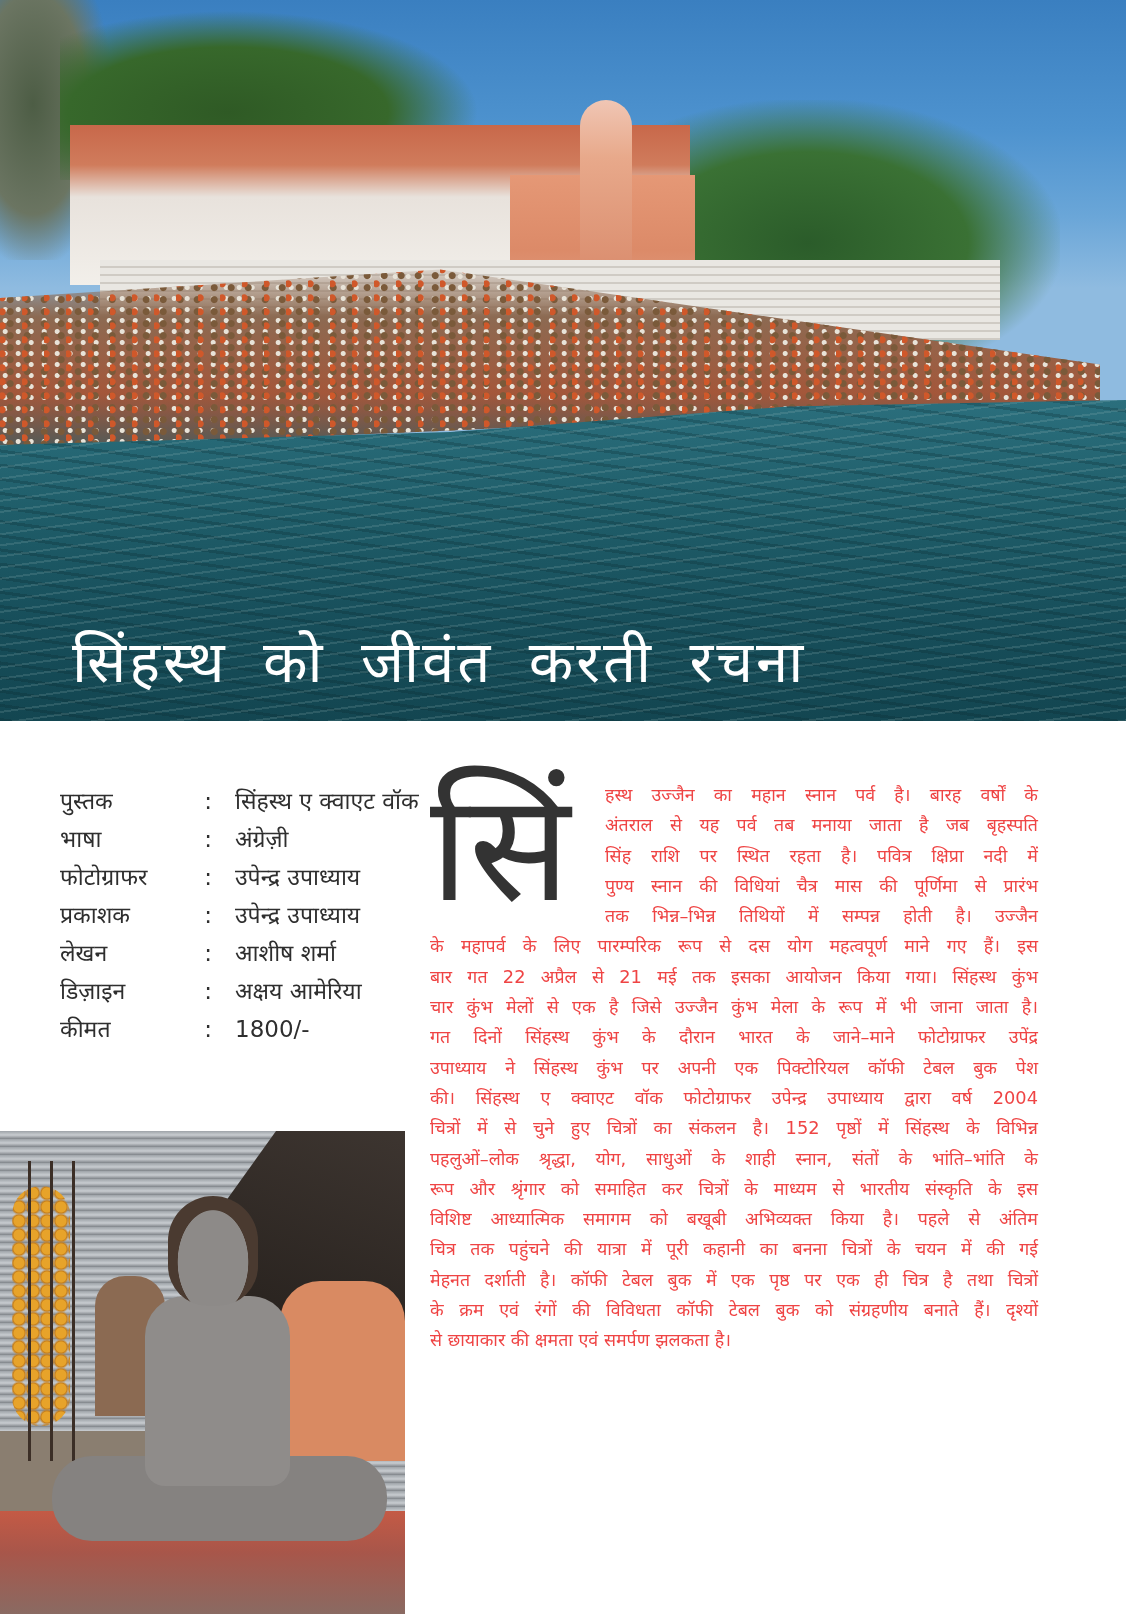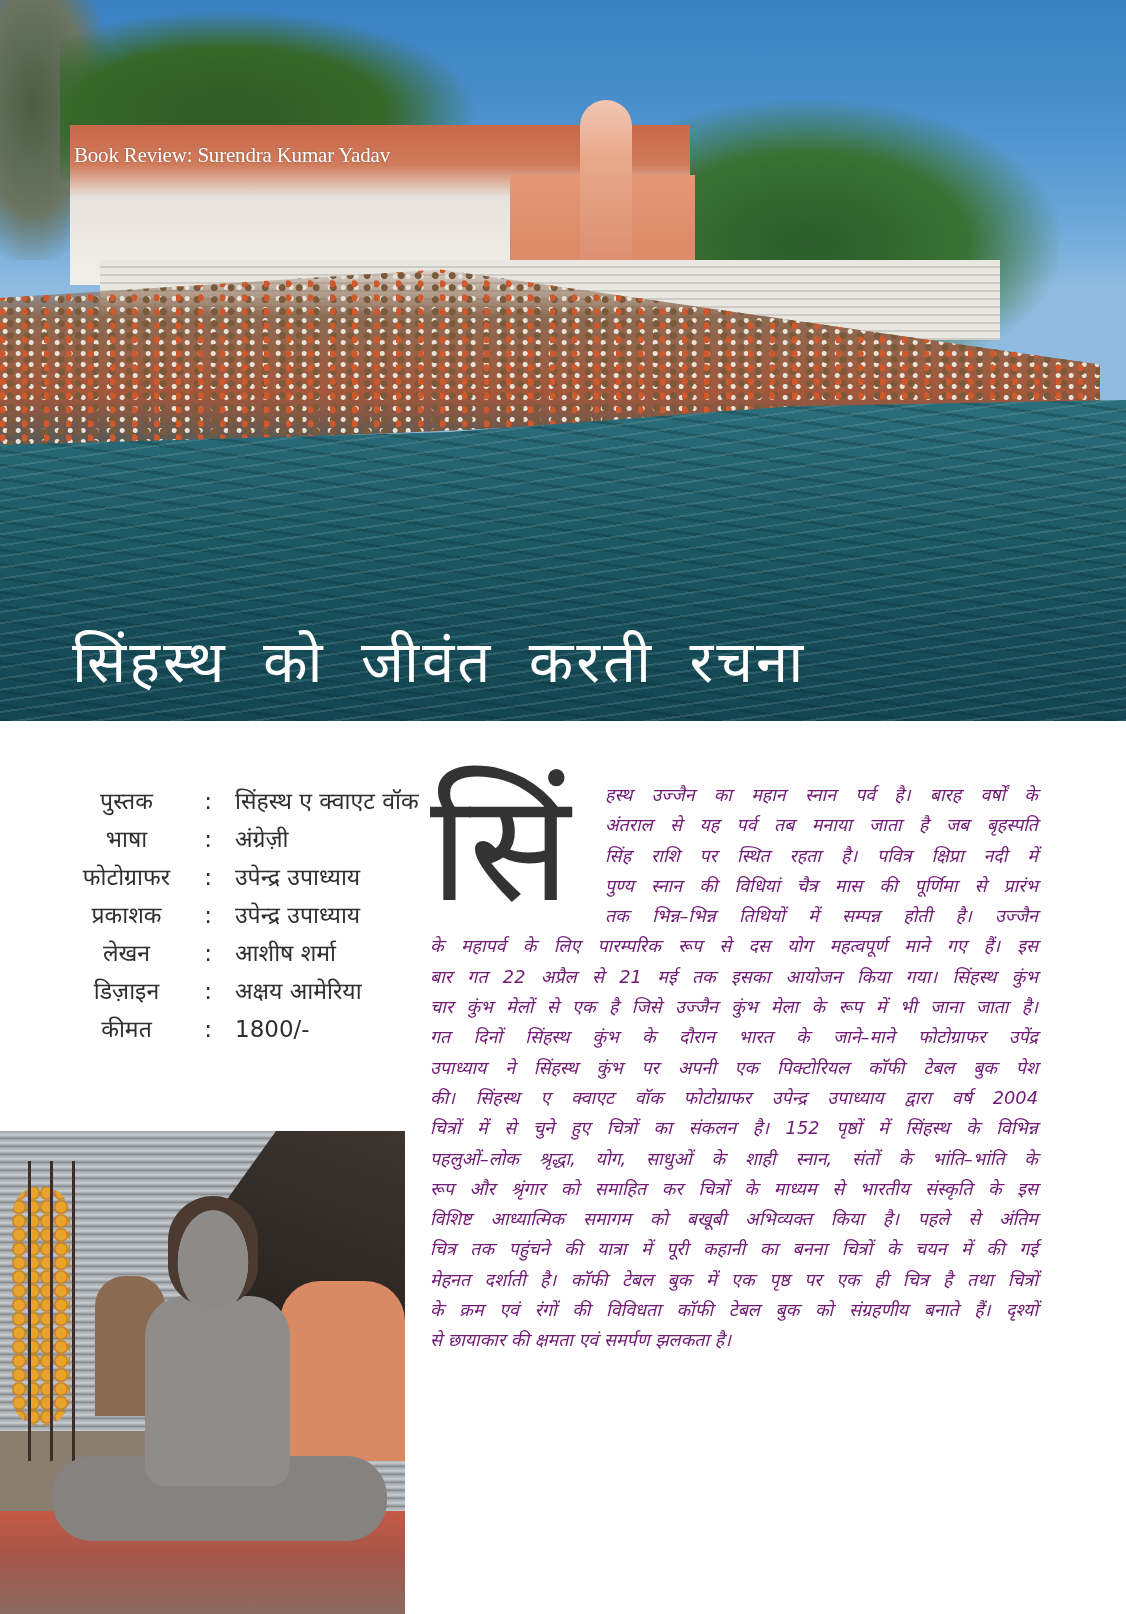--- a/index.html
+++ b/index.html
@@ -39,29 +39,29 @@
   .hero .byline { position:absolute; left:74px; top:143px; color:#ffffff;
           font-family:"Liberation Serif", serif; font-size:21px; letter-spacing:-0.2px;
           text-shadow:0 0 2px rgba(0,0,0,0.35); }
   .hero .headline { position:absolute; left:72px; top:568px; color:#ffffff;
           font-family:"DejaVu Sans", sans-serif; font-size:58px; line-height:110px; font-weight:normal;
           letter-spacing:3px; word-spacing:14px; white-space:nowrap; }
 
   
   .details { position:absolute; left:60px; top:784px; width:370px; }
   .detail-row { display:flex; align-items:baseline; height:38px; font-size:23px; color:#2e2e2e; }
-  .detail-row .k { width:133px; text-align:center; }
+  .detail-row .k { width:133px; text-align:left; }
   .detail-row .c { width:30px; text-align:center; }
   .detail-row .v { white-space:nowrap;margin-left:12px; }
 
   
   .dropcap { position:absolute; left:430px; top:768px; font-size:150px; line-height:160px; color:#333333;
              font-family:"DejaVu Sans", sans-serif; }
   .body-col { position:absolute; left:430px; top:780px; width:608px; font-size:17.8px; line-height:30.3px;
-              color:#701a75; text-align:justify;font-style:italic; }
+              color:#ef4444; text-align:justify; }
   .body-col .line { display:block; height:30.3px; white-space:nowrap; text-align-last:justify; text-align:justify; }
   .body-col .line.indent { margin-left:175px; }
   .body-col .line.last { text-align-last:left; }
 
   
   .photo2 { position:absolute; left:0; top:1131px; width:405px; height:483px; overflow:hidden;
             background: repeating-linear-gradient(180deg,#9ea3a8 0px,#c8ccd0 4px,#7e8388 8px); }
   .photo2 .tent { position:absolute; left:190px; top:0; width:215px; height:300px;
             background: linear-gradient(200deg,#3d3530 0%,#2a2420 60%,#1f1a17 100%);
             clip-path: polygon(40% 0,100% 0,100% 100%,0 100%,0 40%); }
@@ -85,21 +85,20 @@
   <div class="tree-far"></div>
   <div class="trees-left"></div>
   <div class="trees-right"></div>
   <div class="building"></div>
   <div class="building-upper"></div>
   <div class="tower"></div>
   <div class="ghat-steps"></div>
   <div class="crowd"></div>
   <div class="water"></div>
 
-  <div class="byline">Book Review: Surendra Kumar Yadav</div>
   <h1 class="headline">सिंहस्थ को जीवंत करती रचना</h1>
 </div>
 
 <div class="details">
   <div class="detail-row">
     <span class="k">पुस्तक</span>
     <span class="c">:</span>
     <span class="v">सिंहस्थ ए क्वाएट वॉक</span>
   </div>
   <div class="detail-row">

